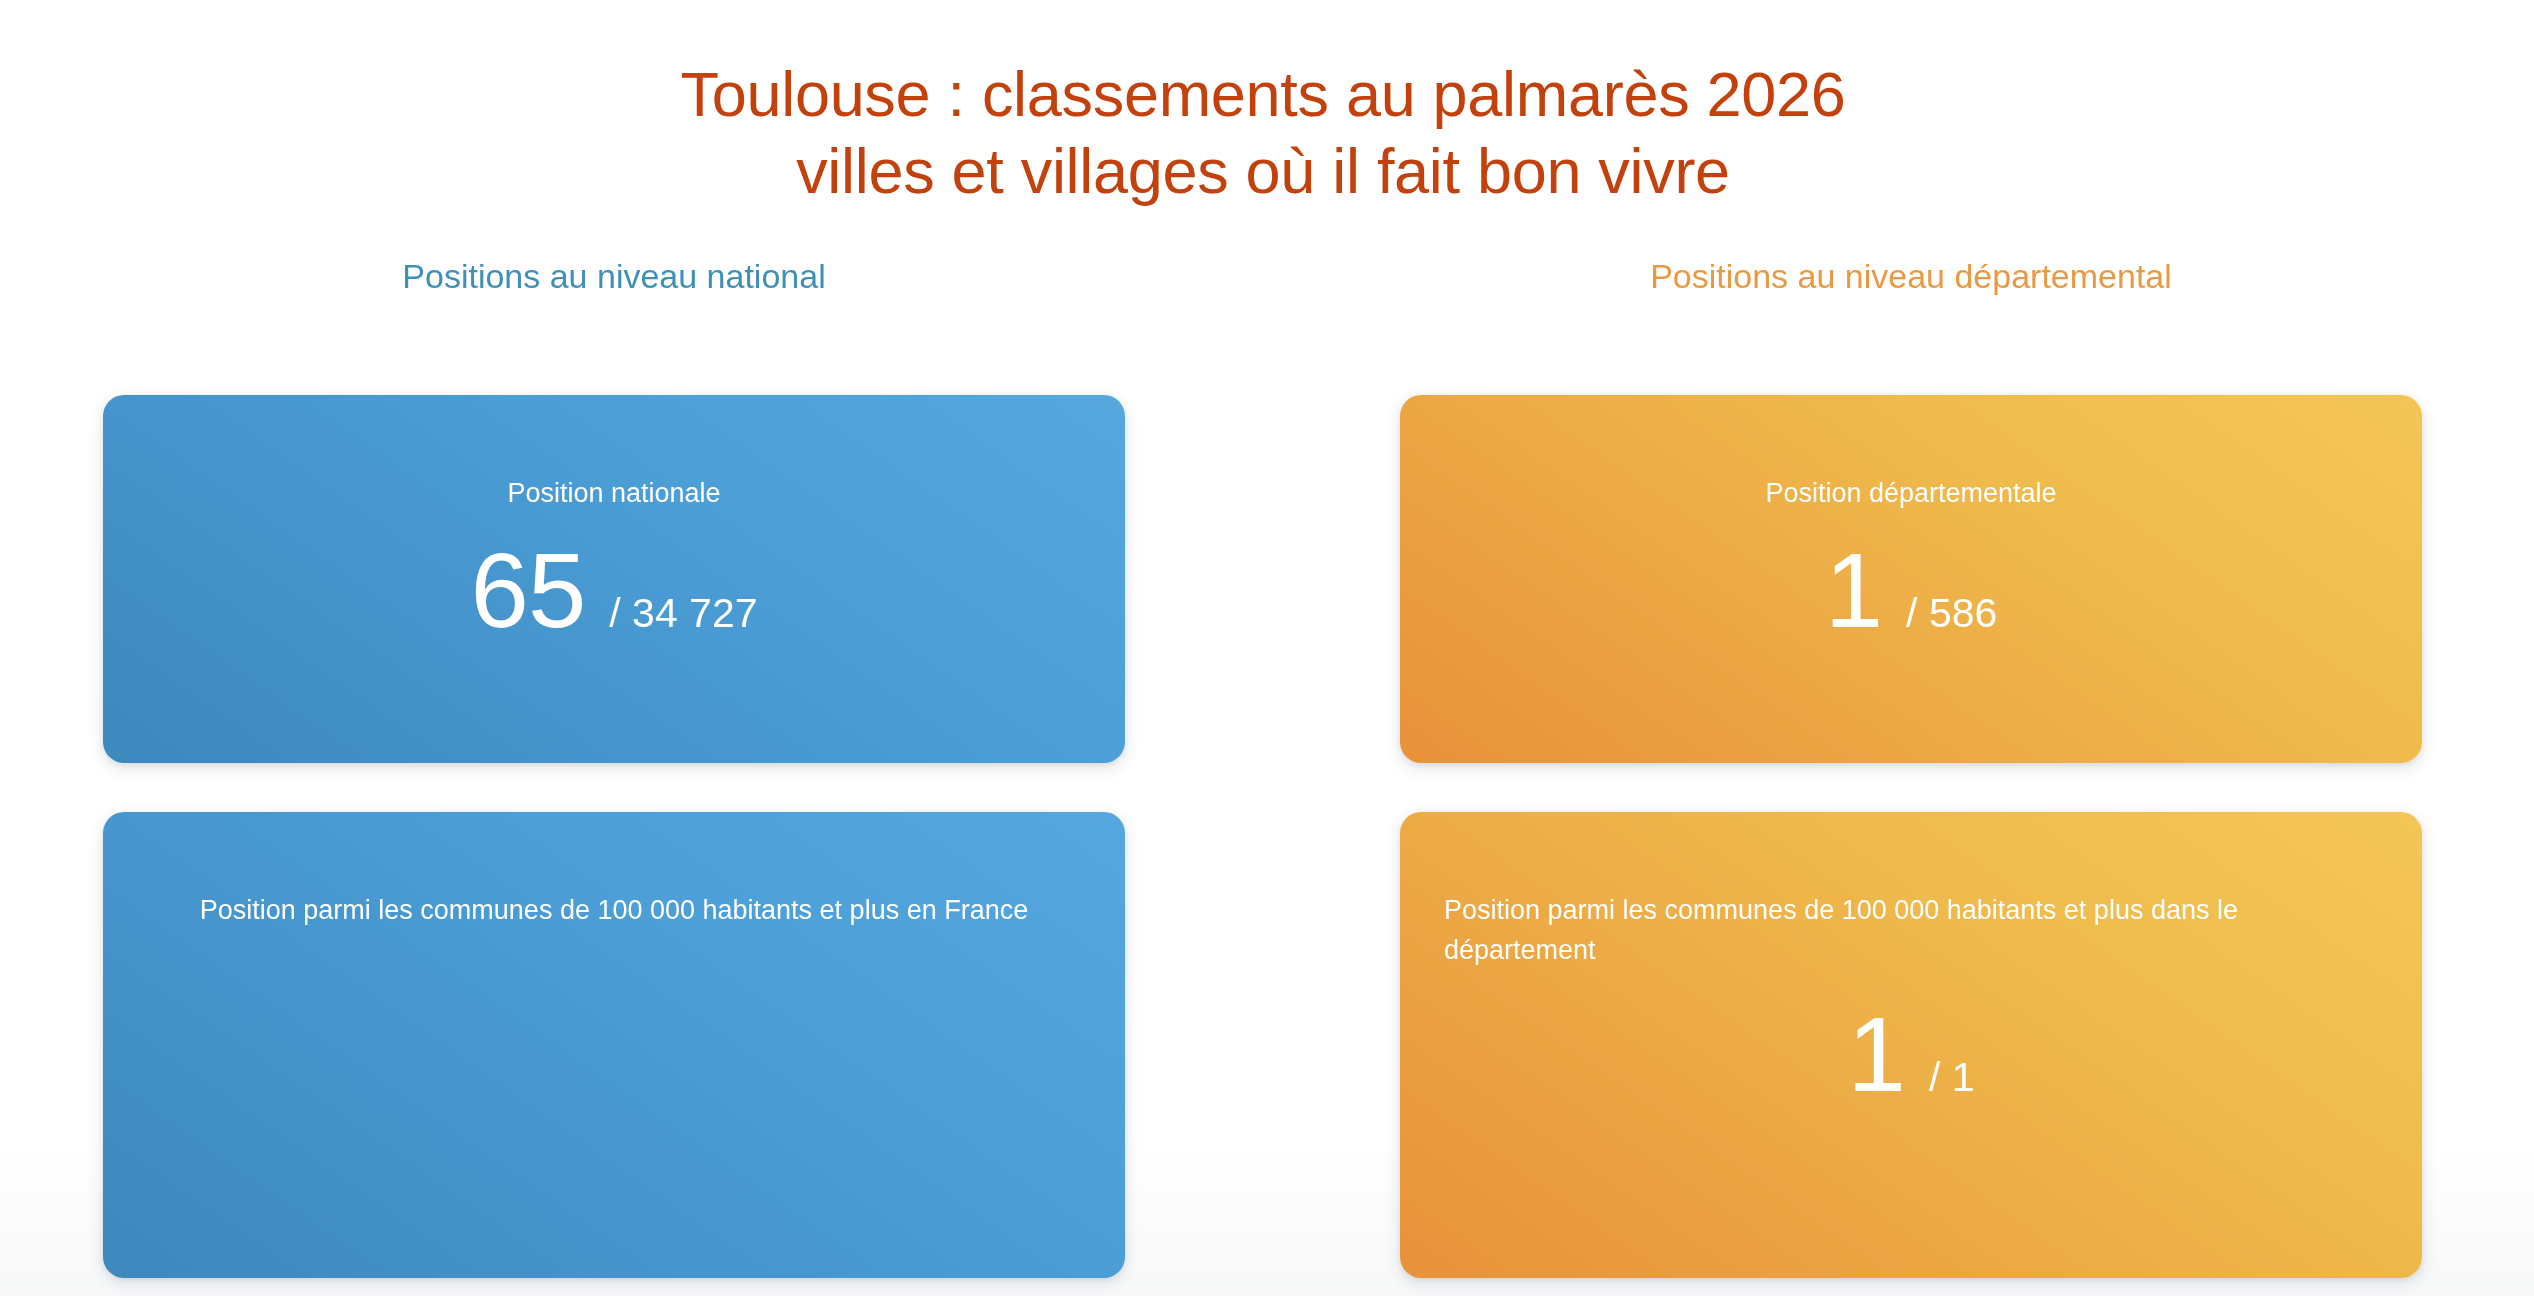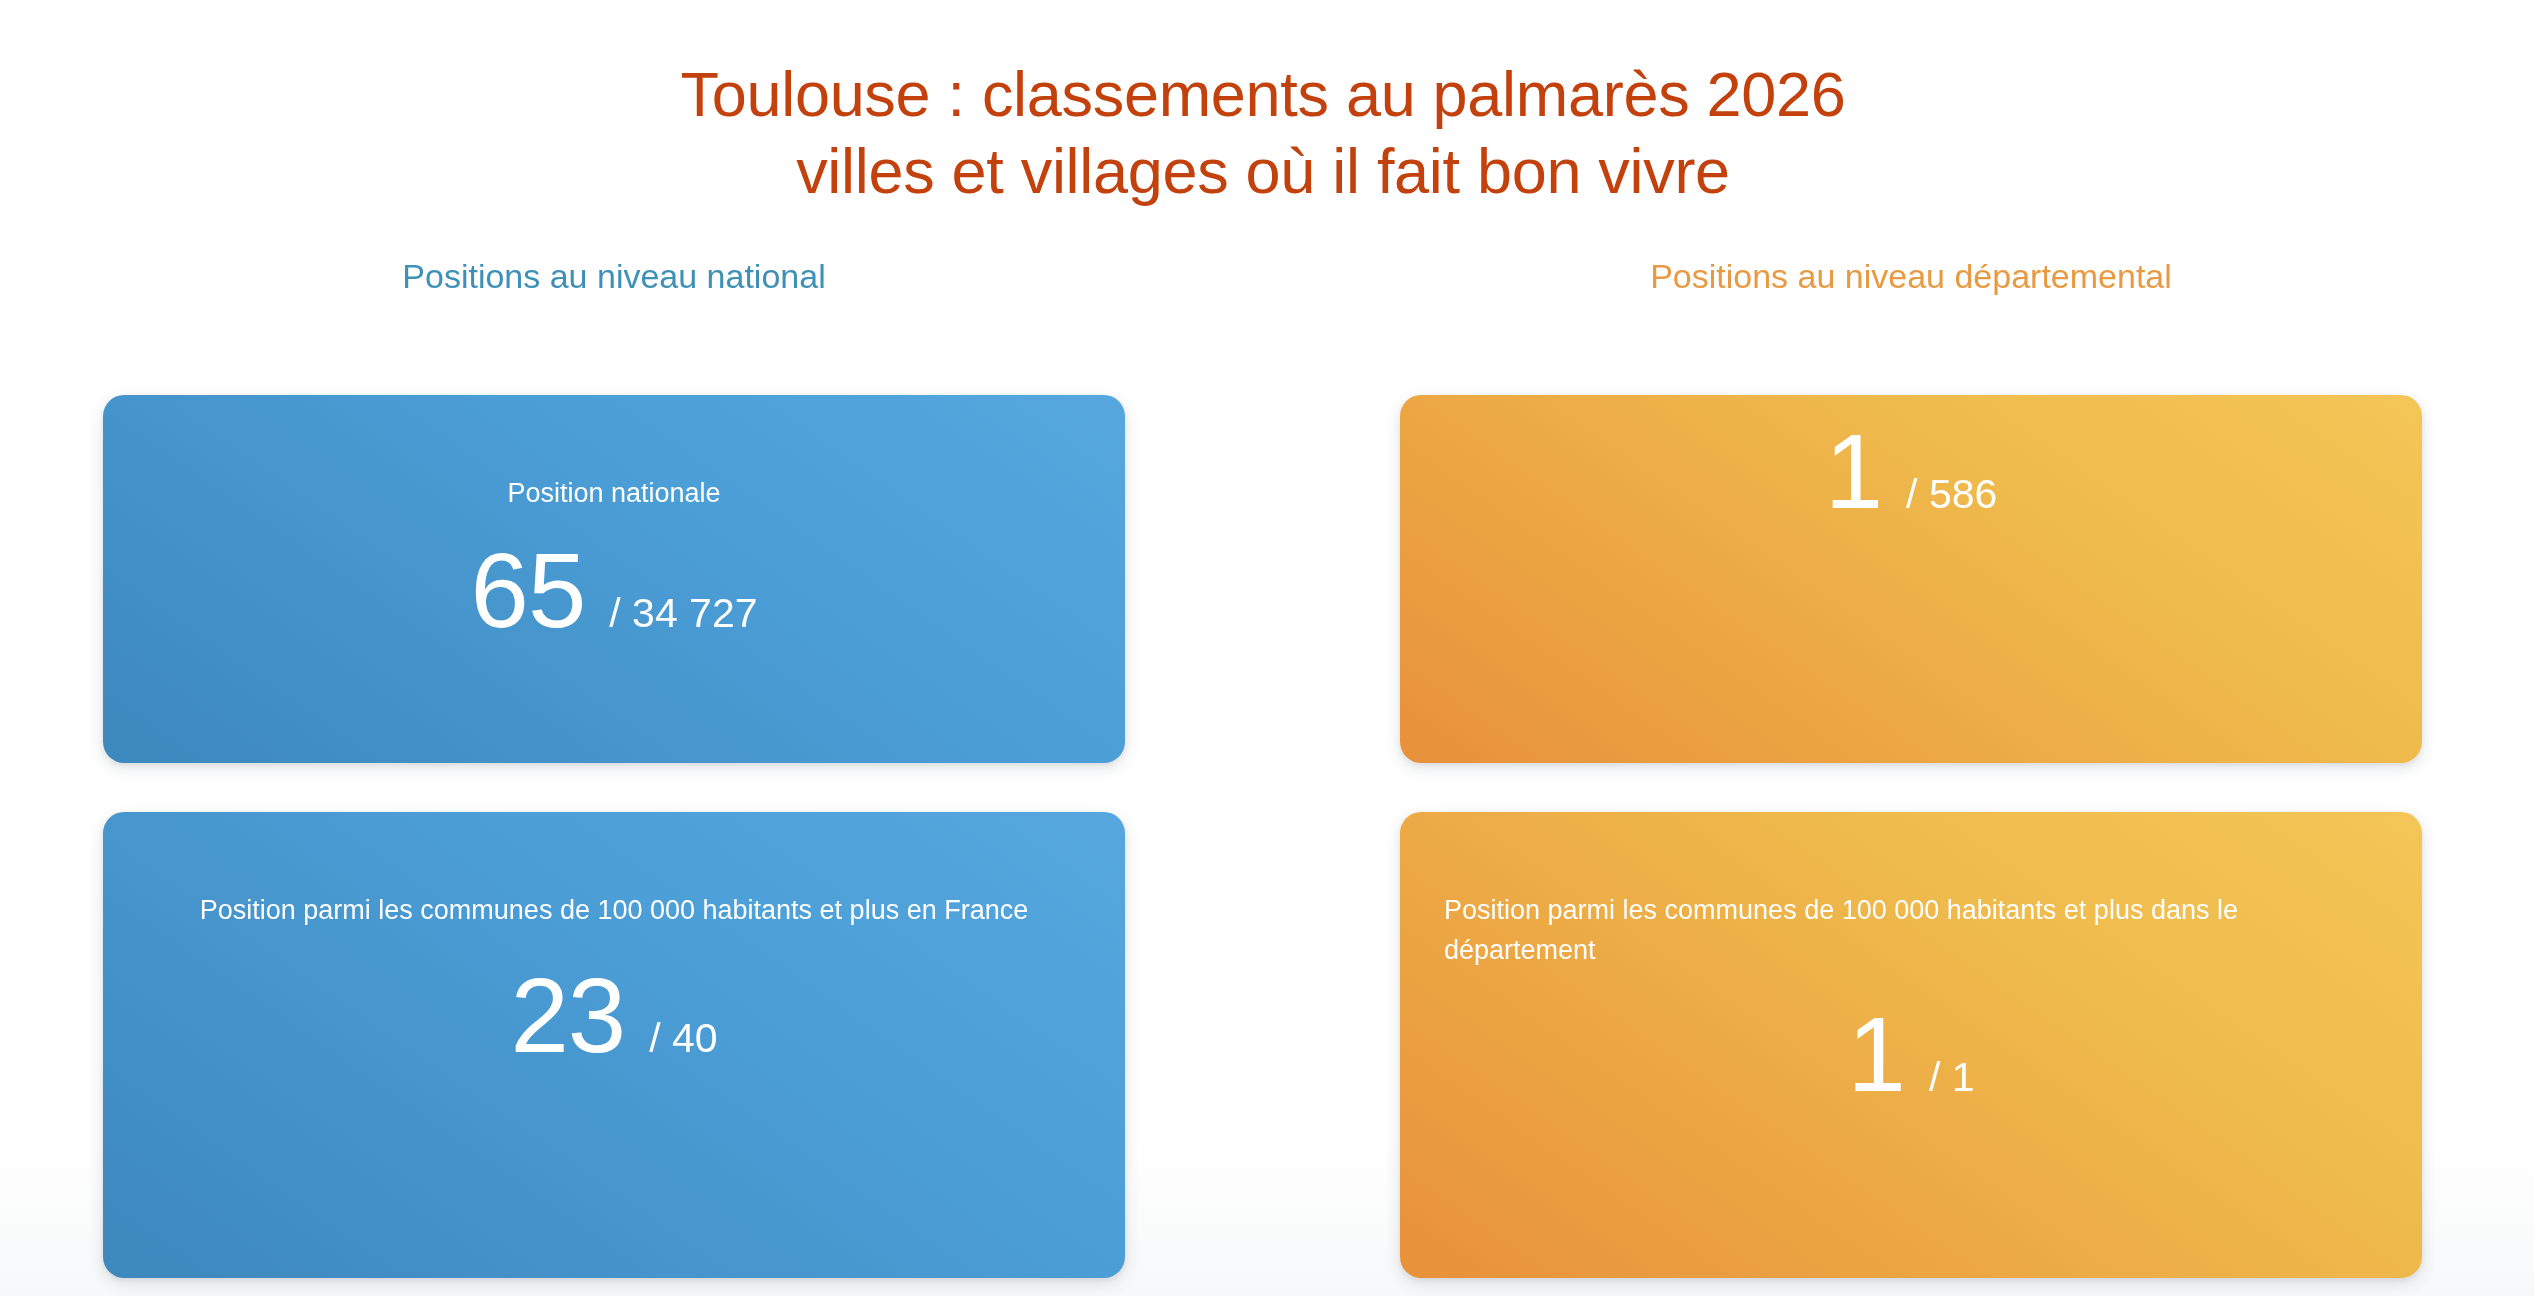--- a/index.html
+++ b/index.html
@@ -154,33 +154,30 @@
       <div class="card card-1">
         <div class="card-label">Position nationale</div>
         <div class="card-value">
           <span class="value-rank">65</span>
           <span class="value-total">/ 34 727</span>
         </div>
       </div>
 
       <div class="card card-2">
         <div class="card-label">Position parmi les communes de 100 000 habitants et plus en France</div>
-        <div class="card-value">
-          <span class="value-rank">23</span>
-          <span class="value-total">/ 40</span>
-        </div>
       </div>
 
     </div>
 
     <div class="column right">
 
       <div class="column-heading">Positions au niveau départemental</div>
 
       <div class="card card-1">
+        <div class="card-label">Position départementale</div>
         <div class="card-value">
           <span class="value-rank">1</span>
           <span class="value-total">/ 586</span>
         </div>
       </div>
 
       <div class="card card-2">
         <div class="card-label">Position parmi les communes de 100 000 habitants et plus dans le département</div>
         <div class="card-value">
           <span class="value-rank">1</span>

